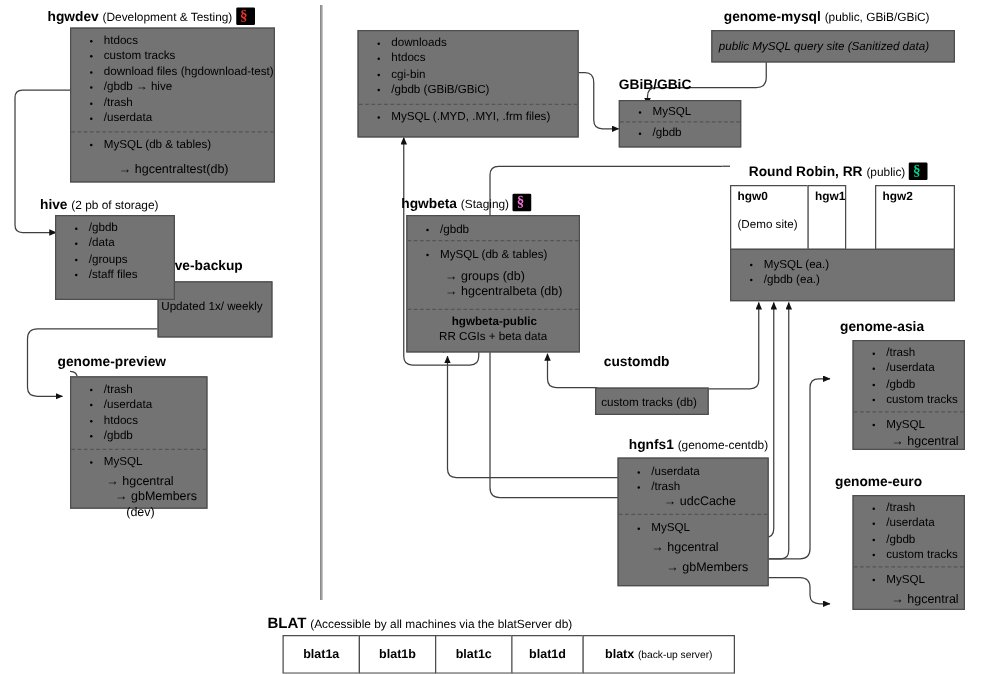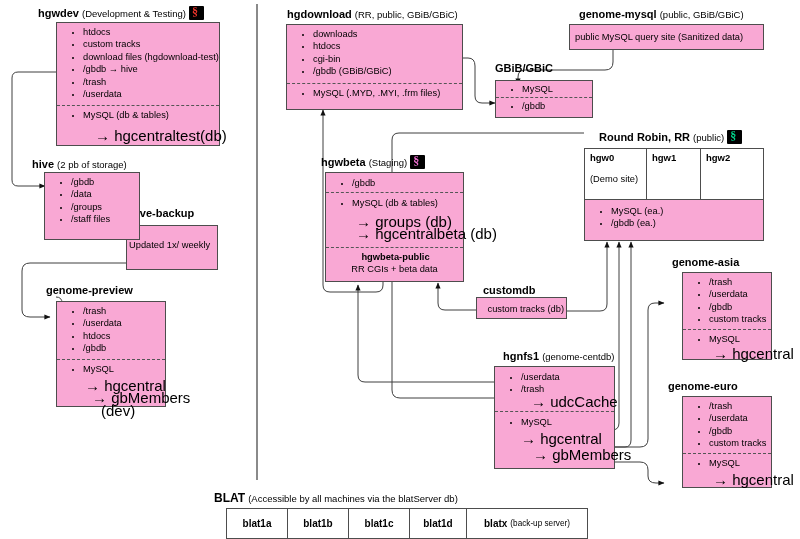--- a/index.html
+++ b/index.html
@@ -4,27 +4,27 @@
 <style>
   html,body{margin:0;padding:0;background:#ffffff;}
   body{width:800px;height:539px;position:relative;overflow:hidden;
        font-family:"Liberation Sans","DejaVu Sans",sans-serif;color:#000;}
   #stage{position:absolute;left:0;top:0;width:800px;height:539px;}
   svg.wires{position:absolute;left:0;top:0;width:800px;height:539px;pointer-events:none;}
 
   .node{position:absolute;}
   .title{font-size:11px;font-weight:bold;white-space:nowrap;line-height:13px;}
   .title .sub{font-weight:normal;font-size:9.5px;}
-  .box{position:absolute;border:1px solid #4d4d4d;background:#f9a8d4;box-sizing:border-box;}
+  .box{position:absolute;border:1px solid #4d4d4d;background:#737373;box-sizing:border-box;}
   .sec{padding:3px 4px 3px 4px;}
   .dash{border-top:1px dashed #555;}
   ul{margin:0;padding:0 0 0 22px;list-style:disc;}
   li{font-size:9.3px;line-height:12.4px;white-space:nowrap;}
   li::marker{font-size:8px;}
-  .ind{font-size:15px;line-height:12.4px;white-space:nowrap;padding-left:34px;}
+  .ind{font-size:10px;line-height:12.4px;white-space:nowrap;padding-left:34px;}
   .plain{font-size:9.3px;line-height:12.4px;white-space:nowrap;padding:0 2px;}
   .bold9{font-size:9.3px;font-weight:bold;line-height:12px;}
   .logo{display:inline-block;width:15px;height:14px;background:#000;vertical-align:-3px;
         position:relative;border-radius:1px;overflow:hidden;}
   .logo i{position:absolute;font-style:normal;font-weight:bold;font-size:12px;left:3px;top:-1px;
           line-height:15px;font-family:"Liberation Serif",serif;}
   .divider{position:absolute;width:0;border-left:1px solid #8a8a8a;border-right:1px solid #8a8a8a;}
   .cell{position:absolute;box-sizing:border-box;border:1px solid #4d4d4d;background:#fff;}
   .cellname{font-size:9.5px;font-weight:bold;padding:3px 0 0 5px;white-space:nowrap;}
   .cellsub{font-size:9.3px;padding:2px 0 0 5px;white-space:nowrap;font-weight:normal;}
@@ -151,26 +151,20 @@
     <div class="sec dash" style="margin-top:1px;">
       <ul>
         <li>MySQL</li>
       </ul>
       <div class="ind" style="padding-top:5px;padding-left:24px;">→  hgcentral</div>
       <div class="ind" style="padding-left:31px;">→  gbMembers</div>
       <div class="ind" style="padding-left:40px;">(dev)</div>
     </div>
   </div>
 
-  <div class="node" style="left:287px;top:8px;">
-    <div class="title">
-      <span>hgdownload</span>
-      <span class="sub">(RR, public, GBiB/GBiC)</span>
-    </div>
-  </div>
   <div class="box" style="left:286px;top:24px;width:177px;height:86px;">
     <div class="sec">
       <ul>
         <li>downloads</li>
         <li>htdocs</li>
         <li>cgi-bin</li>
         <li>/gbdb (GBiB/GBiC)</li>
       </ul>
     </div>
     <div class="sec dash" style="margin-top:2px;">
@@ -180,21 +174,21 @@
     </div>
   </div>
 
   <div class="node" style="left:579px;top:8px;">
     <div class="title">
       <span>genome-mysql</span>
       <span class="sub">(public, GBiB/GBiC)</span>
     </div>
   </div>
   <div class="box" style="left:569px;top:24px;width:195px;height:26px;">
-    <div class="plain" style="padding-top:6px;padding-left:5px;">public MySQL query site  (Sanitized data)</div>
+    <div class="plain" style="padding-top:6px;padding-left:5px;font-style:italic;">public MySQL query site  (Sanitized data)</div>
   </div>
 
   <div class="node" style="left:495px;top:62px;">
     <div class="title">GBiB/GBiC</div>
   </div>
   <div class="box" style="left:495px;top:80px;width:98px;height:38px;">
     <div class="sec" style="padding:2px 4px 2px 4px;">
       <ul>
         <li>MySQL</li>
       </ul>
@@ -210,21 +204,21 @@
     <div class="title">
       <span>Round Robin, RR</span>
       <span class="sub">(public)</span>
       <span class="logo"><i style="color:#00d48a">§</i></span>
     </div>
   </div>
   <div class="cell" style="left:584px;top:148px;width:63px;height:52px;">
     <div class="cellname">hgw0</div>
     <div class="cellsub" style="padding-top:11px;">(Demo site)</div>
   </div>
-  <div class="cell" style="left:646px;top:148px;width:55px;height:52px;">
+  <div class="cell" style="left:646px;top:148px;width:31px;height:52px;">
     <div class="cellname">hgw1</div>
   </div>
   <div class="cell" style="left:700px;top:148px;width:64px;height:52px;">
     <div class="cellname">hgw2</div>
   </div>
   <div class="box" style="left:584px;top:199px;width:180px;height:42px;">
     <div class="sec" style="padding-top:5px;">
       <ul>
         <li>MySQL (ea.)</li>
         <li>/gbdb (ea.)</li>
@@ -254,21 +248,21 @@
     </div>
     <div class="sec dash" style="padding:3px 4px 3px 6px;text-align:center;">
       <div class="bold9">hgwbeta-public</div>
       <div class="plain" style="padding-left:0;">RR CGIs + beta data</div>
     </div>
   </div>
 
   <div class="node" style="left:483px;top:284px;">
     <div class="title">customdb</div>
   </div>
-  <div class="box" style="left:476px;top:297px;width:91px;height:22px;text-align:right;">
+  <div class="box" style="left:476px;top:310px;width:91px;height:22px;">
     <div class="plain" style="padding-top:5px;padding-left:4px;">custom tracks (db)</div>
   </div>
 
   <div class="node" style="left:503px;top:350px;">
     <div class="title">
       <span>hgnfs1</span>
       <span class="sub">(genome-centdb)</span>
     </div>
   </div>
   <div class="box" style="left:494px;top:366px;width:121px;height:103px;">

